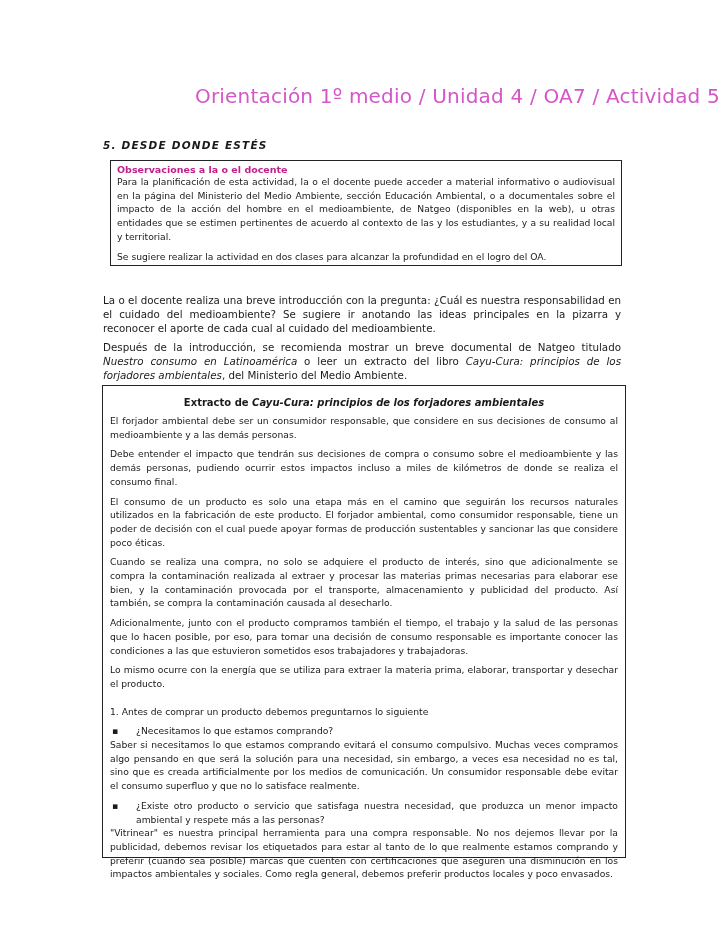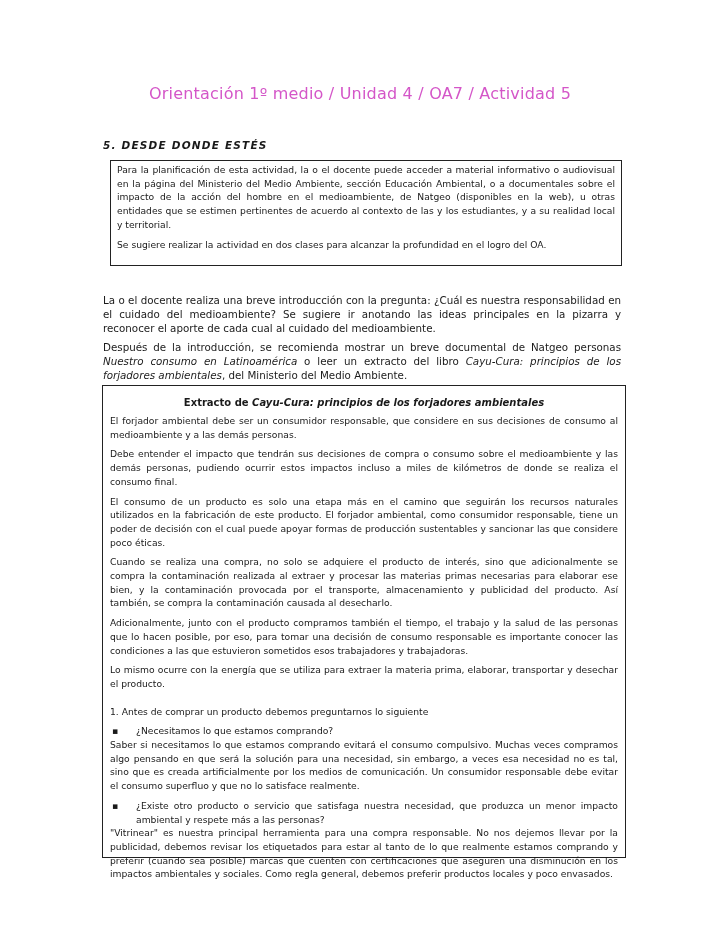--- a/index.html
+++ b/index.html
@@ -1,17 +1,17 @@
 <!DOCTYPE html>
 <html><head>
 <meta charset="utf-8">
 <style>
   html, body { margin:0; padding:0; background:#ffffff; }
   body { width:720px; height:932px; position:relative; font-family:"DejaVu Sans", sans-serif; color:#1a1a1a; overflow:hidden; }
-  .title { position:absolute; top:84px; left:0; width:720px; text-align:center; color:#d456c8; font-size:16px; letter-spacing:0.2px; }
+  .title { position:absolute; top:84px; left:0; width:720px; text-align:right; color:#d456c8; font-size:20px; letter-spacing:0.2px; }
   .section { position:absolute; top:139px; left:103px; font-weight:bold; font-size:10.5px; letter-spacing:1.2px;font-style:italic; }
   .box1 { position:absolute; left:110px; top:160px; width:498px; height:100px; border:1.5px solid #222; padding:2px 6px; box-sizing:content-box; }
   .box1-head { color:#c0208a; font-weight:bold; font-size:9.5px; margin-top:1px; }
   .p { font-size:9.2px; line-height:13.7px; text-align:justify; margin:0; }
   .box1 .p { }
   .box1 .p + .p { margin-top:6px; }
   .body-p { position:absolute; left:103px; width:518px; font-size:10.3px; line-height:14.2px; text-align:justify; }
   .bp1 { top:293px; }
   .bp2 { top:340px; }
   .box2 { position:absolute; left:102px; top:385px; width:508px; height:451px; border:1.5px solid #222; padding:10px 7px; }
@@ -25,26 +25,27 @@
   .tight { margin-top:0 !important; }
 </style>
 </head>
 <body>
 
 <div class="title">Orientación 1º medio / Unidad 4 / OA7 / Actividad 5</div>
 
 <div class="section">5. DESDE DONDE ESTÉS</div>
 
 <div class="box1">
+  <div class="box1-head">Observaciones a la o el docente</div>
   <p class="p">Para la planificación de esta actividad, la o el docente puede acceder a material informativo o audiovisual en la página del Ministerio del Medio Ambiente, sección Educación Ambiental, o a documentales sobre el impacto de la acción del hombre en el medioambiente, de Natgeo (disponibles en la web), u otras entidades que se estimen pertinentes de acuerdo al contexto de las y los estudiantes, y a su realidad local y territorial.</p>
   <p class="p">Se sugiere realizar la actividad en dos clases para alcanzar la profundidad en el logro del OA.</p>
 </div>
 
 <div class="body-p bp1">La o el docente realiza una breve introducción con la pregunta: ¿Cuál es nuestra responsabilidad en el cuidado del medioambiente? Se sugiere ir anotando las ideas principales en la pizarra y reconocer el aporte de cada cual al cuidado del medioambiente.</div>
-<div class="body-p bp2"><span>Después de la introducción, se recomienda mostrar un breve documental de Natgeo personas </span><i>Nuestro consumo en Latinoamérica</i><span> o leer un extracto del libro </span><i>Cayu-Cura: principios de los forjadores ambientales</i><span>, del Ministerio del Medio Ambiente.</span></div>
+<div class="body-p bp2"><span>Después de la introducción, se recomienda mostrar un breve documental de Natgeo titulado </span><i>Nuestro consumo en Latinoamérica</i><span> o leer un extracto del libro </span><i>Cayu-Cura: principios de los forjadores ambientales</i><span>, del Ministerio del Medio Ambiente.</span></div>
 
 <div class="box2">
   <div class="box2-head"><span>Extracto de </span><i>Cayu-Cura: principios de los forjadores ambientales</i></div>
   <p class="p">El forjador ambiental debe ser un consumidor responsable, que considere en sus decisiones de consumo al medioambiente y a las demás personas.</p>
   <p class="p">Debe entender el impacto que tendrán sus decisiones de compra o consumo sobre el medioambiente y las demás personas, pudiendo ocurrir estos impactos incluso a miles de kilómetros de donde se realiza el consumo final.</p>
   <p class="p">El consumo de un producto es solo una etapa más en el camino que seguirán los recursos naturales utilizados en la fabricación de este producto. El forjador ambiental, como consumidor responsable, tiene un poder de decisión con el cual puede apoyar formas de producción sustentables y sancionar las que considere poco éticas.</p>
   <p class="p">Cuando se realiza una compra, no solo se adquiere el producto de interés, sino que adicionalmente se compra la contaminación realizada al extraer y procesar las materias primas necesarias para elaborar ese bien, y la contaminación provocada por el transporte, almacenamiento y publicidad del producto. Así también, se compra la contaminación causada al desecharlo.</p>
   <p class="p">Adicionalmente, junto con el producto compramos también el tiempo, el trabajo y la salud de las personas que lo hacen posible, por eso, para tomar una decisión de consumo responsable es importante conocer las condiciones a las que estuvieron sometidos esos trabajadores y trabajadoras.</p>
   <p class="p">Lo mismo ocurre con la energía que se utiliza para extraer la materia prima, elaborar, transportar y desechar el producto.</p>
   <p class="p list-head">1. Antes de comprar un producto debemos preguntarnos lo siguiente</p>

